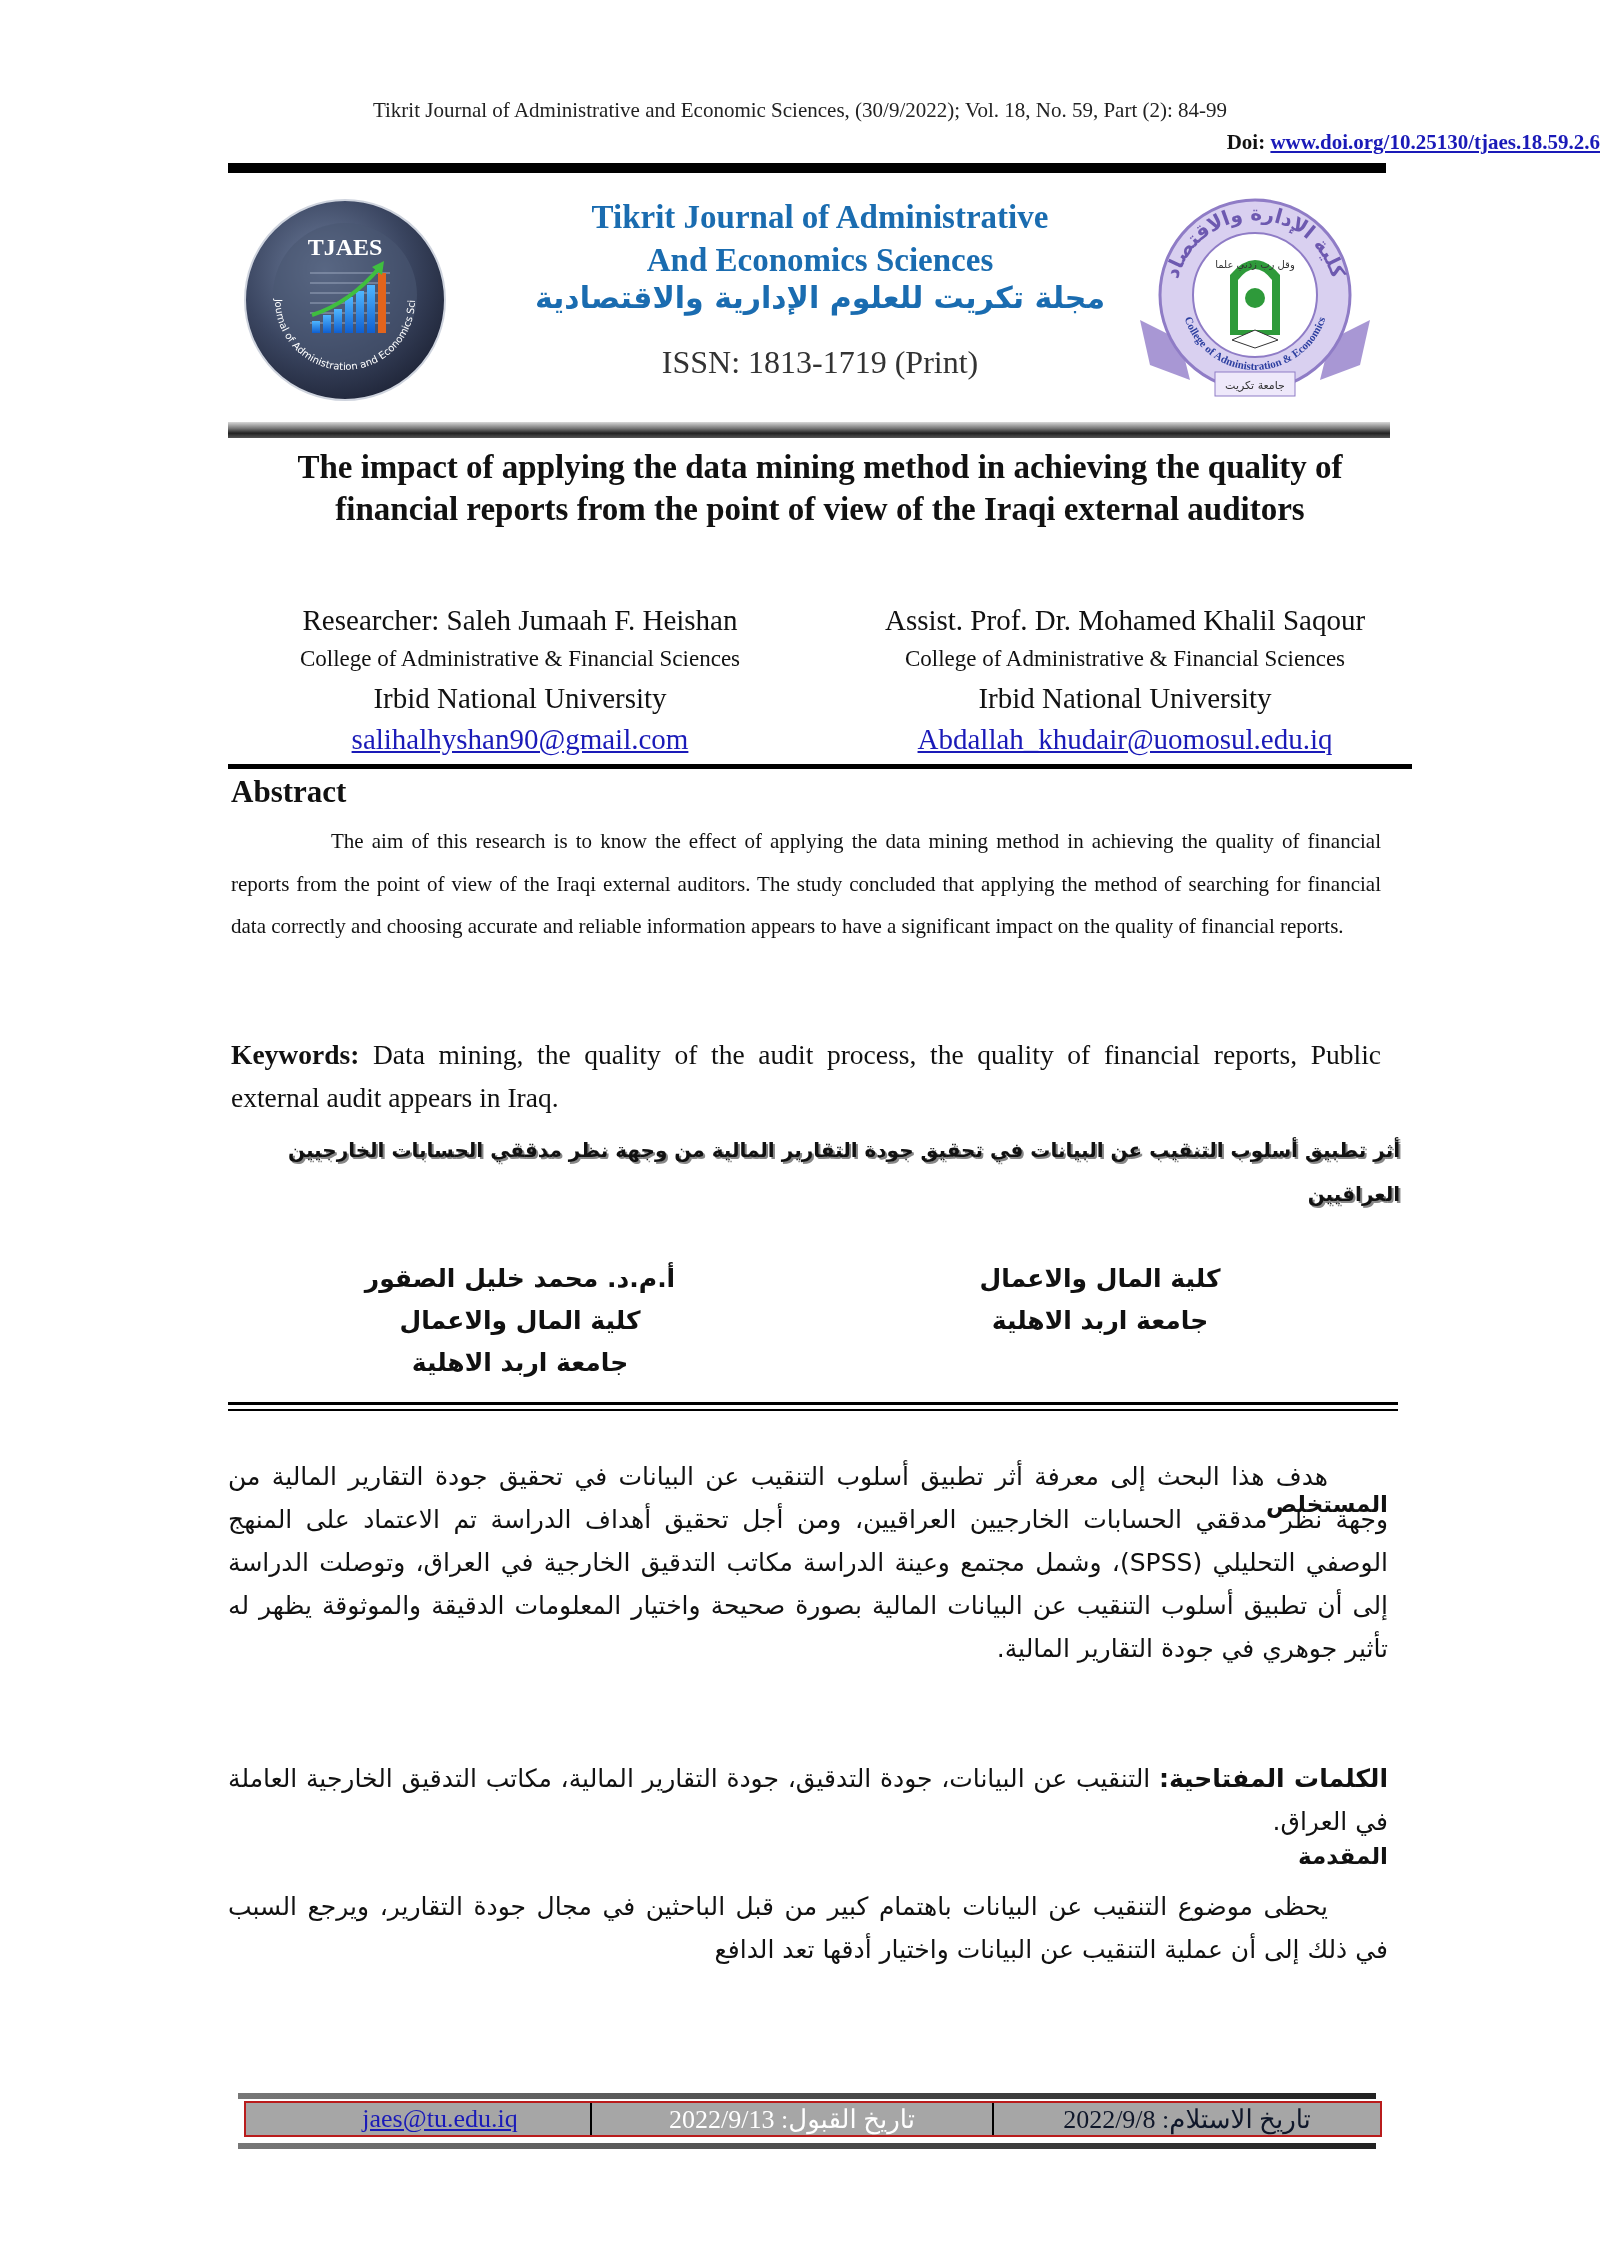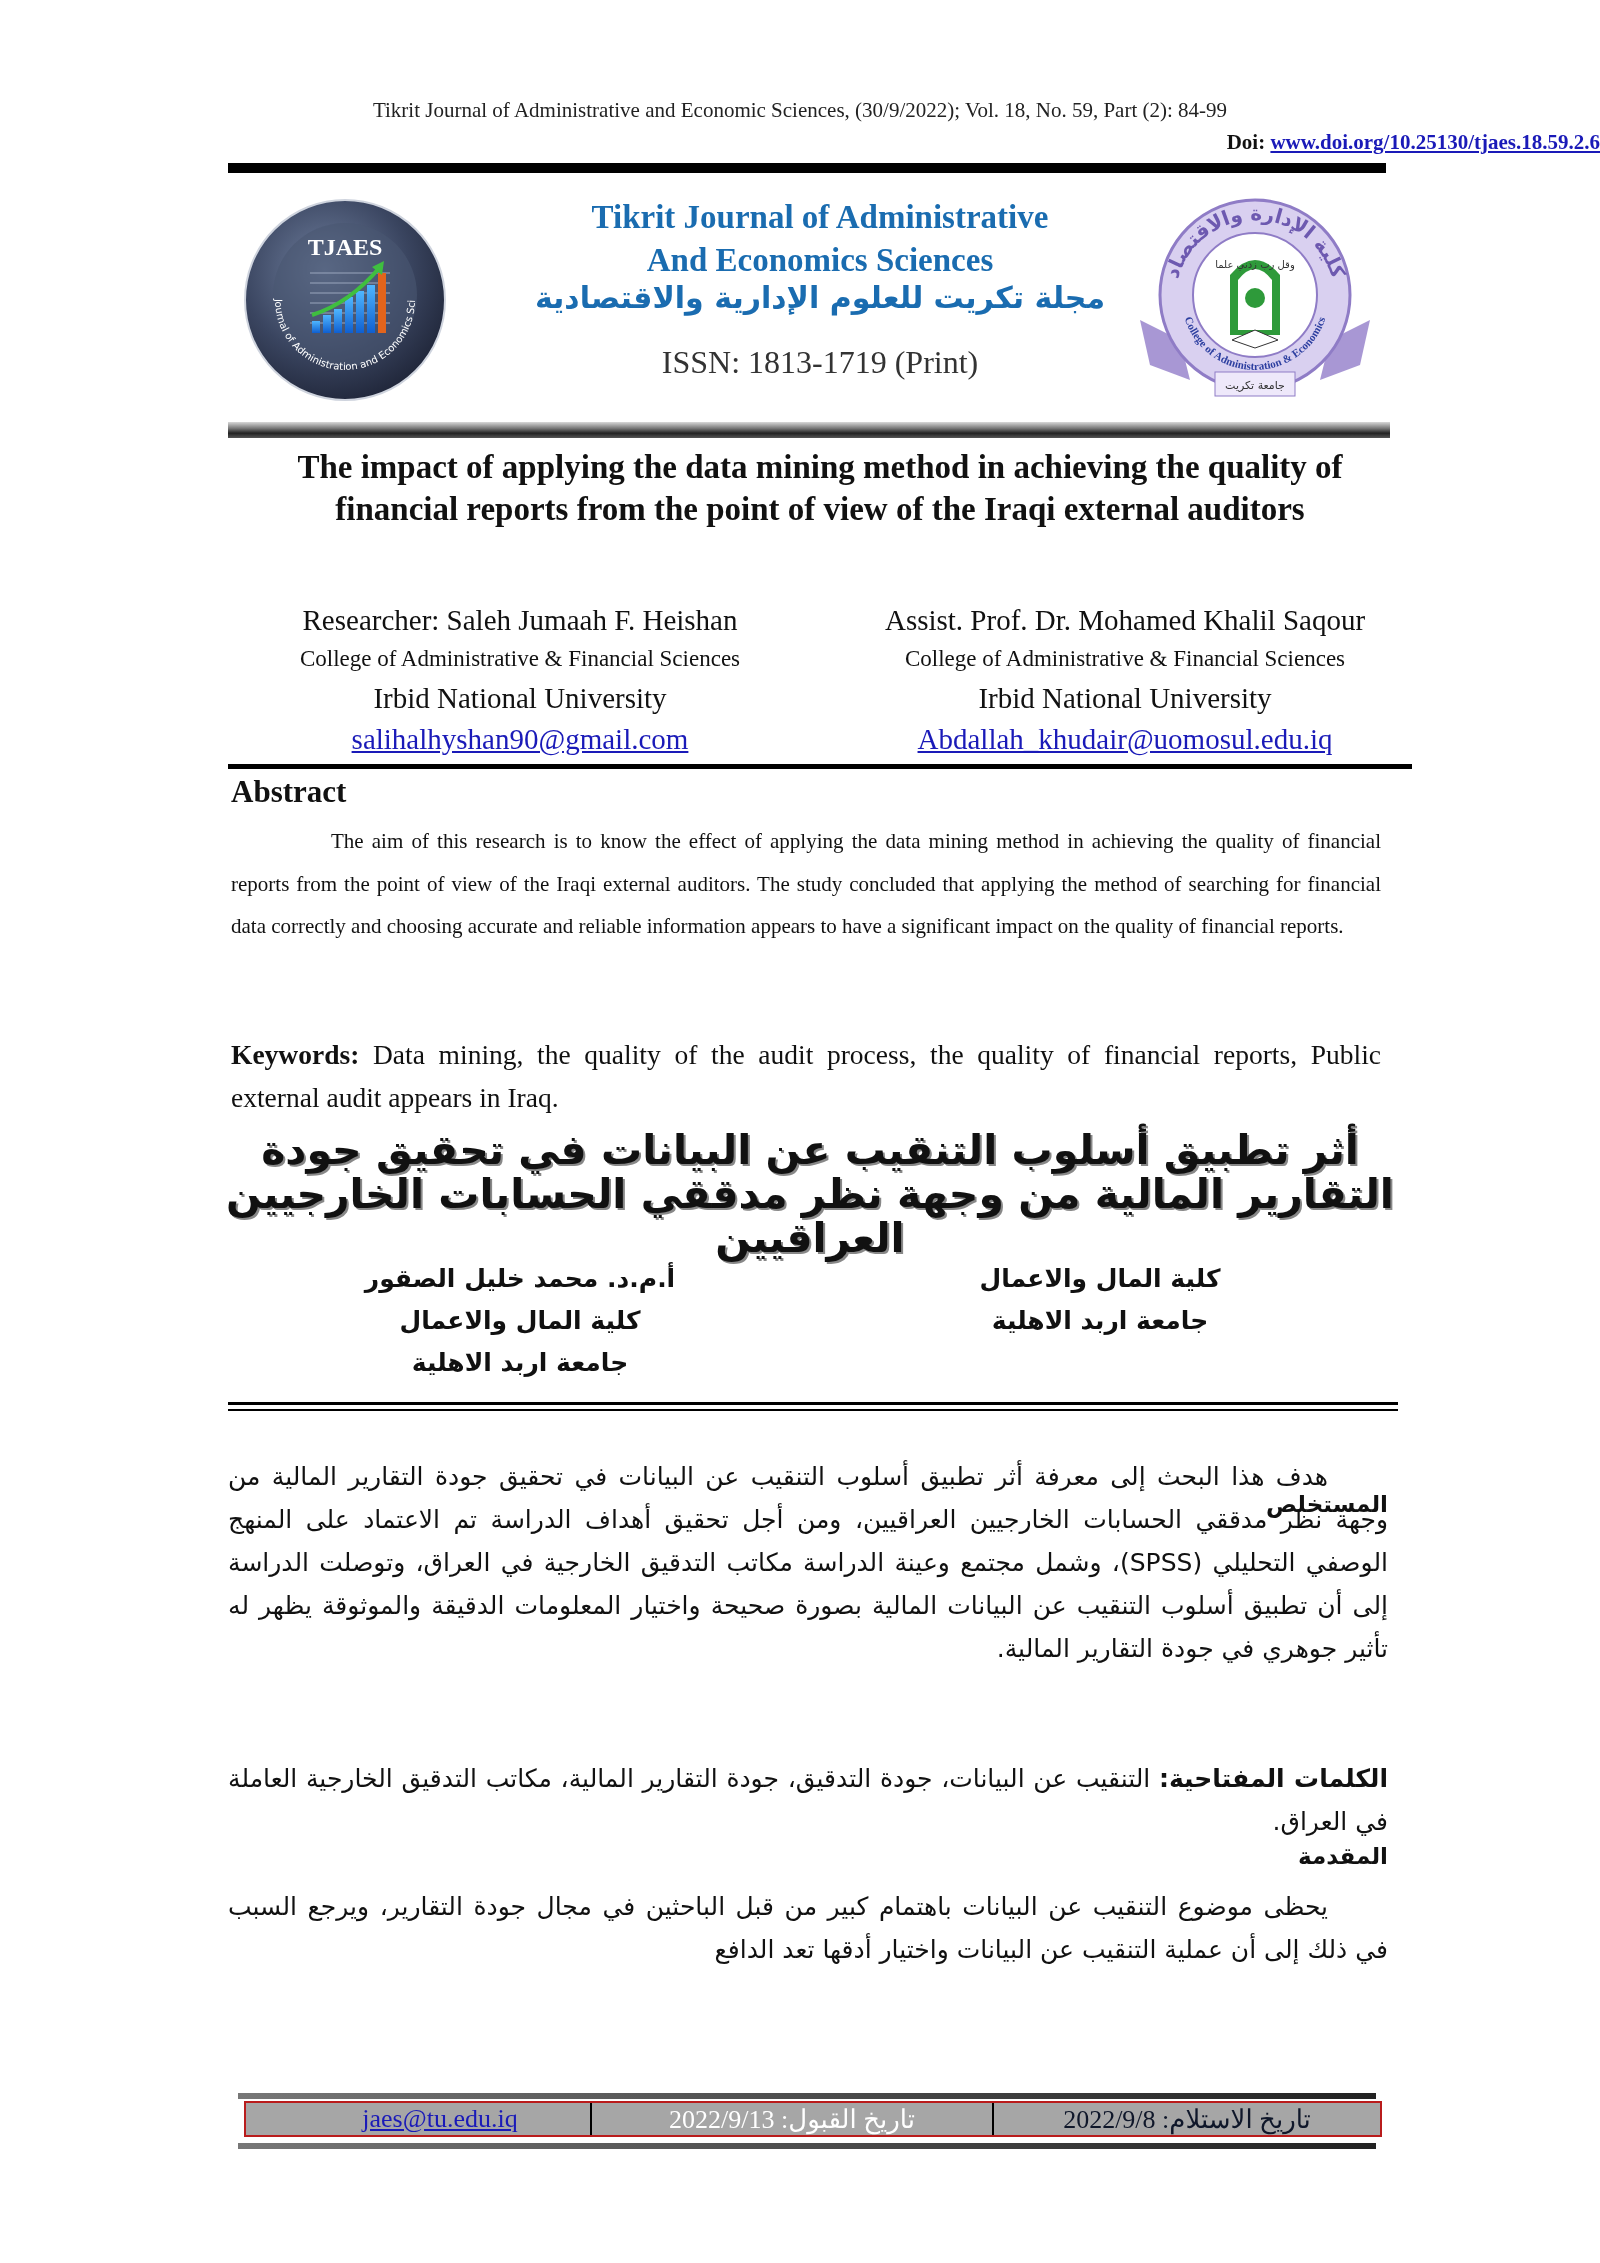--- a/index.html
+++ b/index.html
@@ -40,22 +40,22 @@
   #authors-rule { left: 228px; top: 764px; width: 1184px; height: 5px; background: #000; }
 
   
   #abstract-heading { left: 231px; top: 774px; font-weight: bold; font-size: 31px; }
   #abstract-body { left: 231px; width: 1150px; top: 820px; font-size: 21px; line-height: 42.5px;
                    text-align: justify; text-indent: 100px; }
   #keywords { left: 231px; width: 1150px; top: 1033px; font-size: 27.5px; line-height: 43px; text-align: justify; }
   #keywords b { font-weight: bold; }
 
   
-  #ar-title { left: 220px; width: 1180px; top: 1128px; text-align: center; direction: rtl;
-              font-family: "DejaVu Sans", sans-serif; font-weight: bold; font-size: 41px; line-height: 44px;
+  #ar-title { left: 220px; width: 1180px; top: 1128px; text-align: right; direction: rtl;
+              font-family: "DejaVu Sans", sans-serif; font-weight: bold; font-size: 20px; line-height: 44px;
               text-shadow: 2px 2px 0 #888; }
 
   
   .ar-col { direction: rtl; text-align: center; font-family: "DejaVu Sans", sans-serif; font-weight: bold;
             font-size: 25px; line-height: 42px; width: 420px; }
   #ar-author-right { left: 890px; top: 1258px; }
   #ar-author-left { left: 310px; top: 1258px; }
   #ar-author-right .first { text-align: right; }
   #ar-rule1 { left: 228px; top: 1402px; width: 1170px; height: 3px; background: #000; }
   #ar-rule2 { left: 228px; top: 1409px; width: 1170px; height: 2px; background: #000; }

